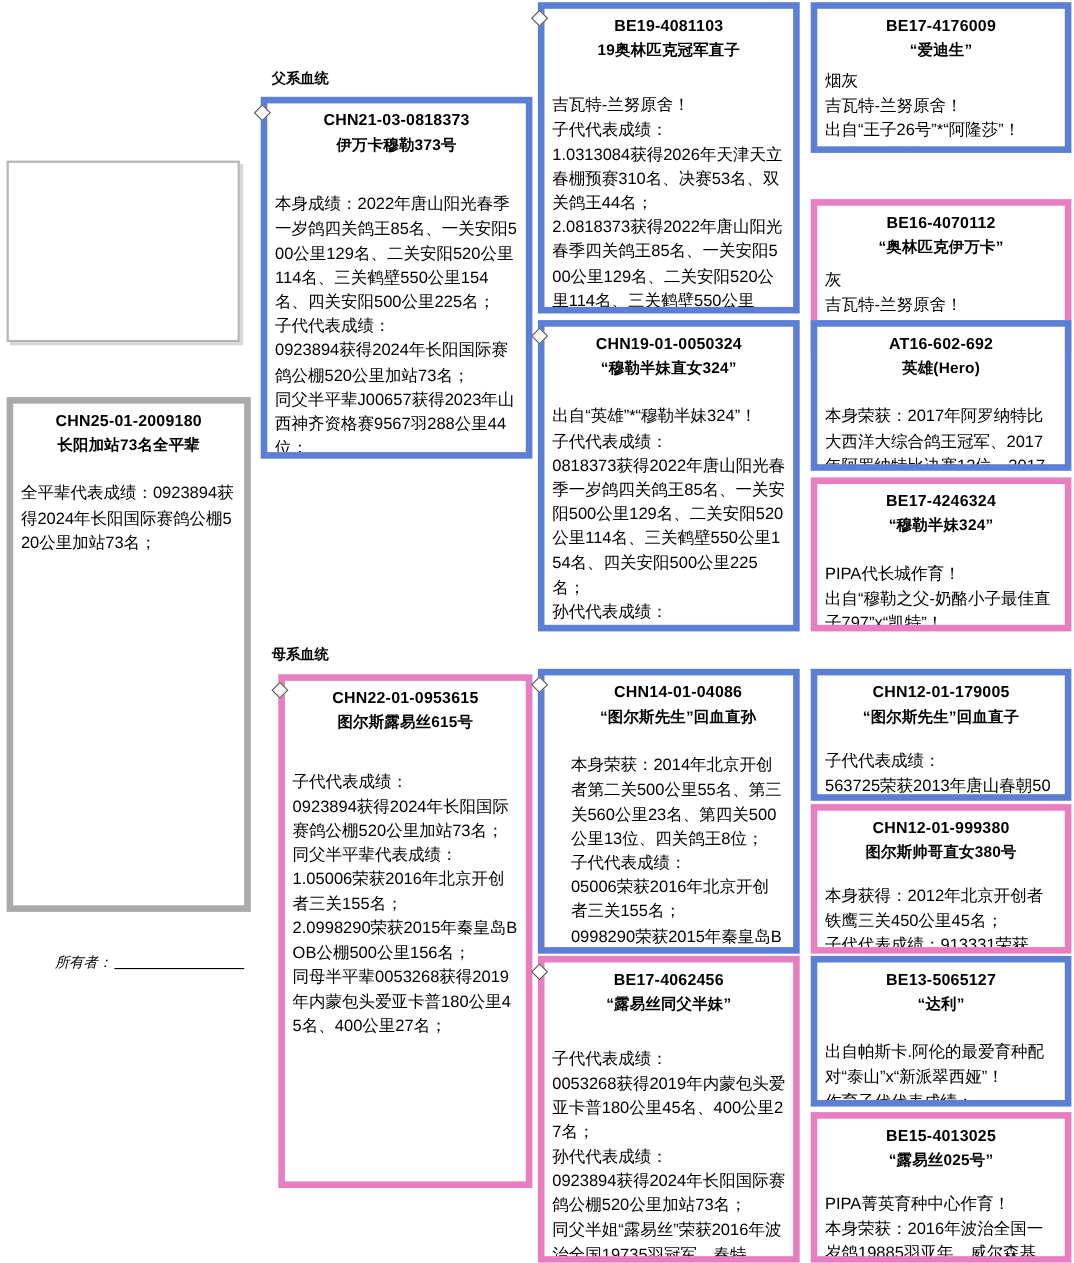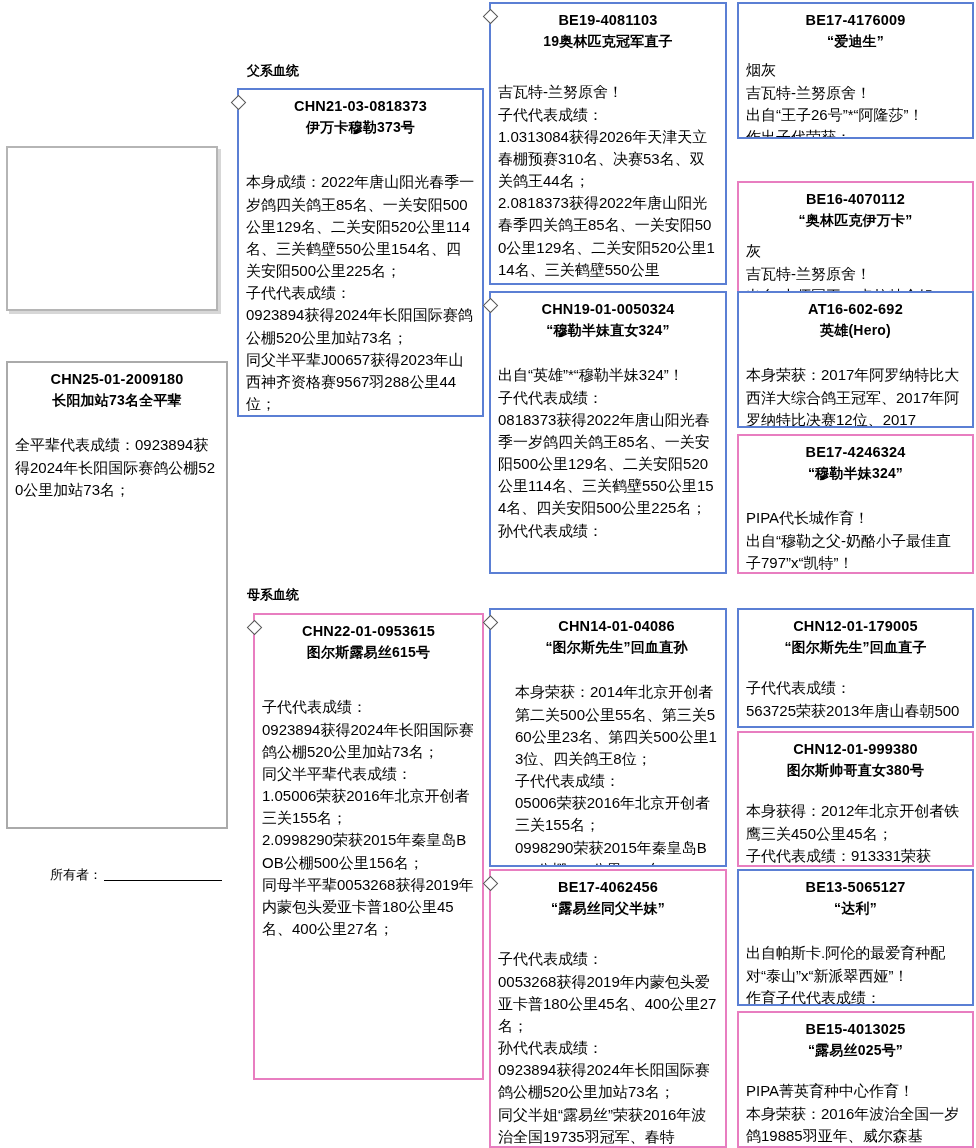--- a/index.html
+++ b/index.html
@@ -13,21 +13,21 @@
     position: relative;
     font-family: "Liberation Sans", sans-serif;
     font-size: 12px;
     color: #000000;
     overflow: hidden;
   }
   .box {
     position: absolute;
     box-sizing: border-box;
     background: #ffffff;
-    border: 2px solid #fca5a5;
+    border: 6px solid #fca5a5;
     overflow: hidden;
   }
   .box.blue { border-color: #5b7fd4; }
   .box.pink { border-color: #e87ec0; }
   .box.gray { border-color: #aaaaaa; }
   .hdr {
     text-align: center;
     font-weight: bold;
     font-size: 14.5px;
     line-height: 1.45;
@@ -91,21 +91,21 @@
     <span>CHN25-01-2009180</span>
     <span class="l2">长阳加站73名全平辈</span>
   </div>
   <div class="body" style="padding-top:22px;">全平辈代表成绩：0923894获得2024年长阳国际赛鸽公棚520公里加站73名；</div>
 </div>
 
 <div class="owner">
   <span>所有者：</span><span class="rule"></span>
 </div>
 <style>
-  .owner { left: 50px; top: 866px; }
+  .owner { left: 50px; top: 866px; font-style: italic; }
 </style>
 
 <div class="sec-label" style="left:247px; top:62px;">父系血统</div>
 <div class="sec-label" style="left:247px; top:586px;">母系血统</div>
 
 <div class="box blue" style="left:237px; top:88px; width:247px; height:329px;">
   <div class="hdr">
     <span>CHN21-03-0818373</span>
     <span class="l2">伊万卡穆勒373号</span>
   </div>

